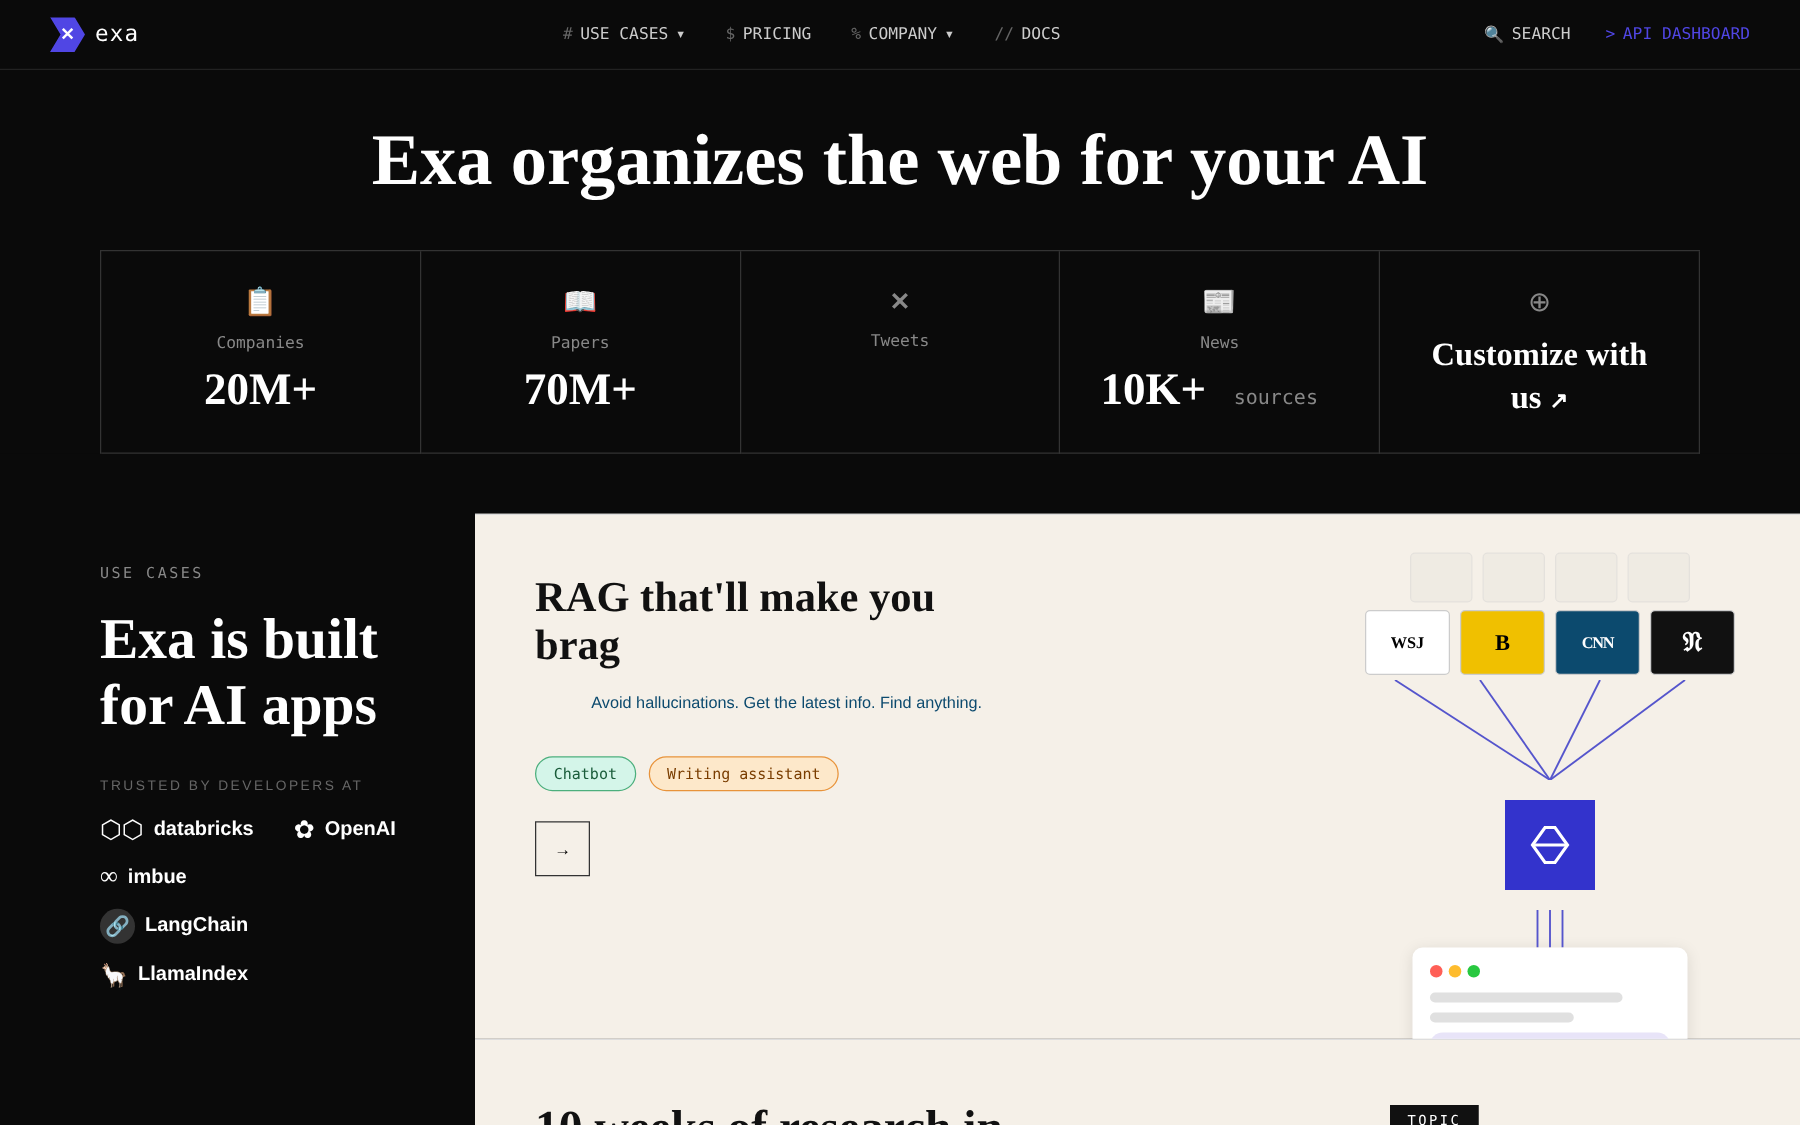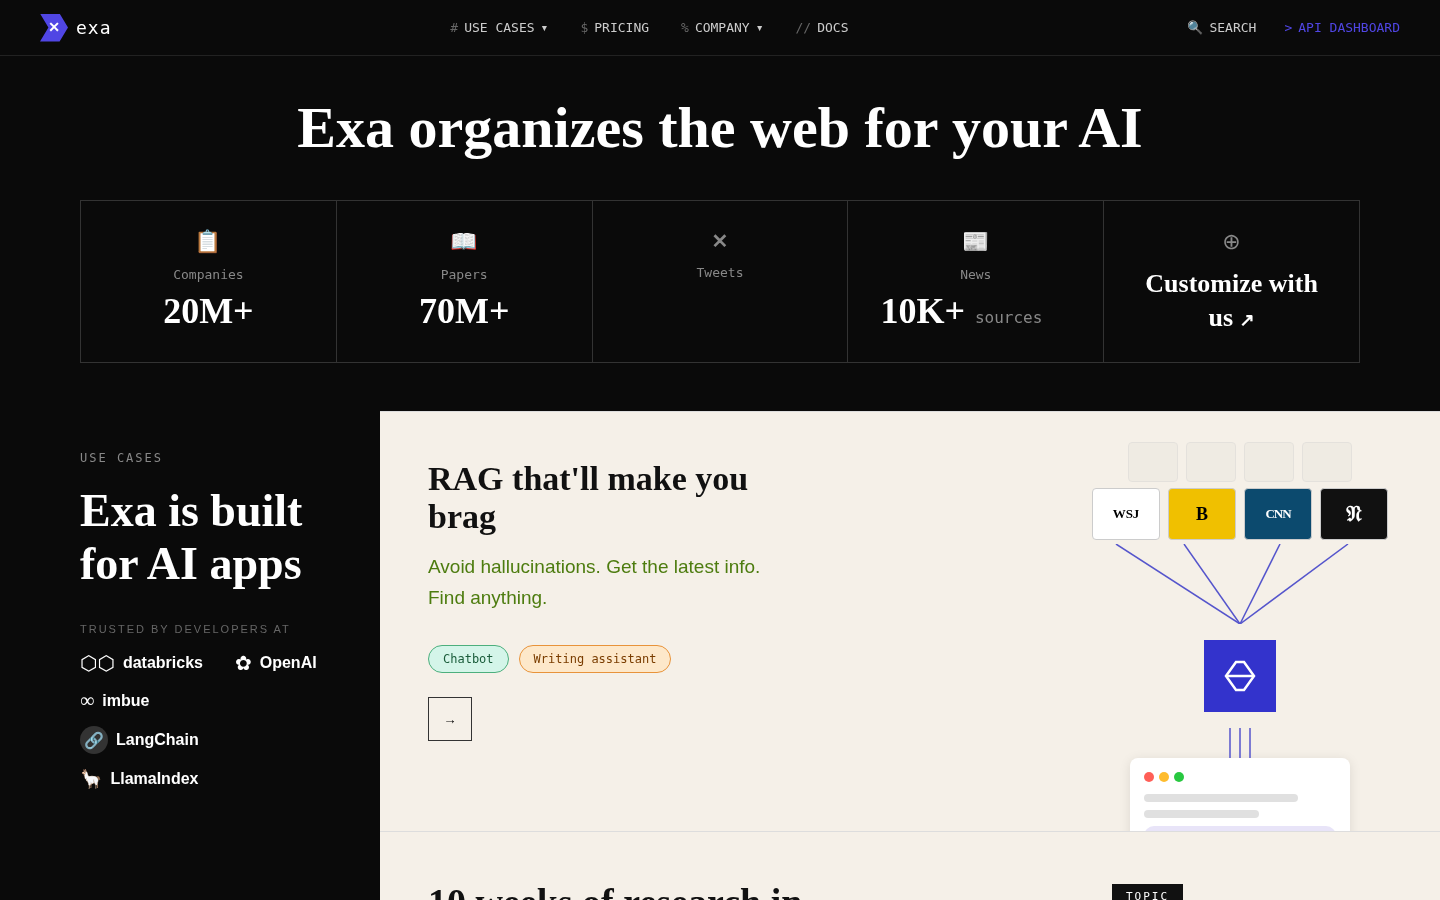--- a/index.html
+++ b/index.html
@@ -62,21 +62,21 @@
     .company-name { font-size: 16px; font-weight: 600; color: #fff; font-family: sans-serif; }
 
     
     .card {
       background: #f5f0e8; color: #111;
       padding: 48px 48px 40px;
       position: relative; overflow: hidden;
       border-top: 1px solid #ddd;
     }
     .card-title { font-size: 34px; font-weight: 700; font-family: Georgia, serif; color: #111; margin-bottom: 16px; max-width: 340px; }
-    .card-desc { font-size: 19px; font-family: sans-serif; color: #4d7c0f; line-height: 1.6; max-width: 340px; margin-bottom: 32px; }
+    .card-desc { font-size: 13px; font-family: sans-serif; color: #0c4a6e; line-height: 1.6; max-width: 340px; margin-bottom: 32px; margin-left: 45px; }
     .card-tags { display: flex; gap: 10px; flex-wrap: wrap; margin-bottom: 24px; }
     .tag {
       padding: 6px 14px; border-radius: 20px; font-family: monospace; font-size: 12px;
       border: 1px solid;
     }
     .tag-green { background: #d4f5e9; border-color: #4caf7d; color: #1a5c3a; }
     .tag-orange { background: #fde8ca; border-color: #e8933a; color: #7a3d00; }
     .card-arrow-btn {
       width: 44px; height: 44px; border: 1.5px solid #333; display: flex; align-items: center; justify-content: center;
       cursor: pointer; background: transparent;
@@ -186,21 +186,21 @@
       <div class="stat-label">Papers</div>
       <div class="stat-value">70M+</div>
     </div>
     <div class="stat-cell">
       <div class="stat-icon" style="font-family:sans-serif;font-size:20px;font-weight:900">✕</div>
       <div class="stat-label">Tweets</div>
     </div>
     <div class="stat-cell">
       <div class="stat-icon">📰</div>
       <div class="stat-label">News</div>
-      <div style="display:flex;align-items:baseline;gap:6px">
+      <div style="display:flex;align-items:baseline;gap:18px">
         <div class="stat-value">10K+</div>
         <span class="stat-suffix">sources</span>
       </div>
     </div>
     <div class="stat-cell stat-customize">
       <div class="stat-icon" style="font-size:22px;color:#888">⊕</div>
       <div class="stat-value" style="font-size:26px;line-height:1.3">
         Customize with us <span class="arrow">↗</span>
       </div>
     </div>

